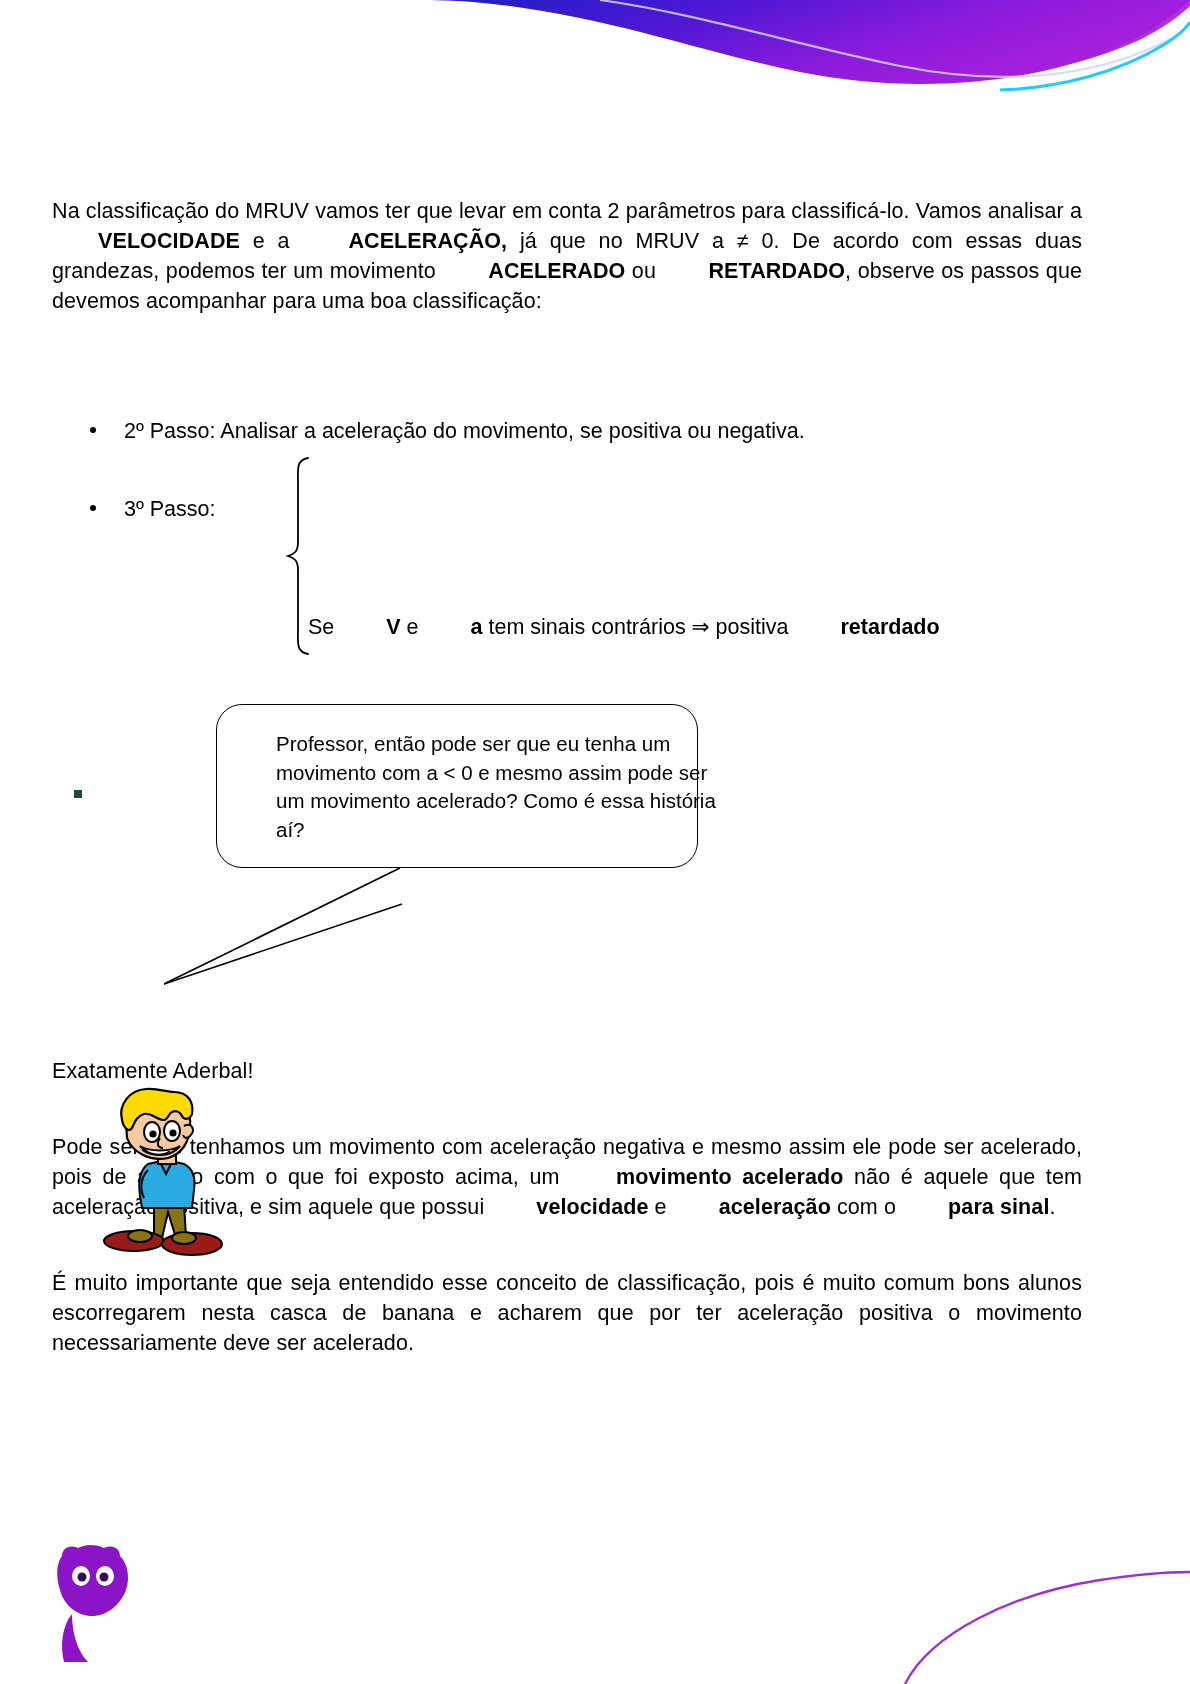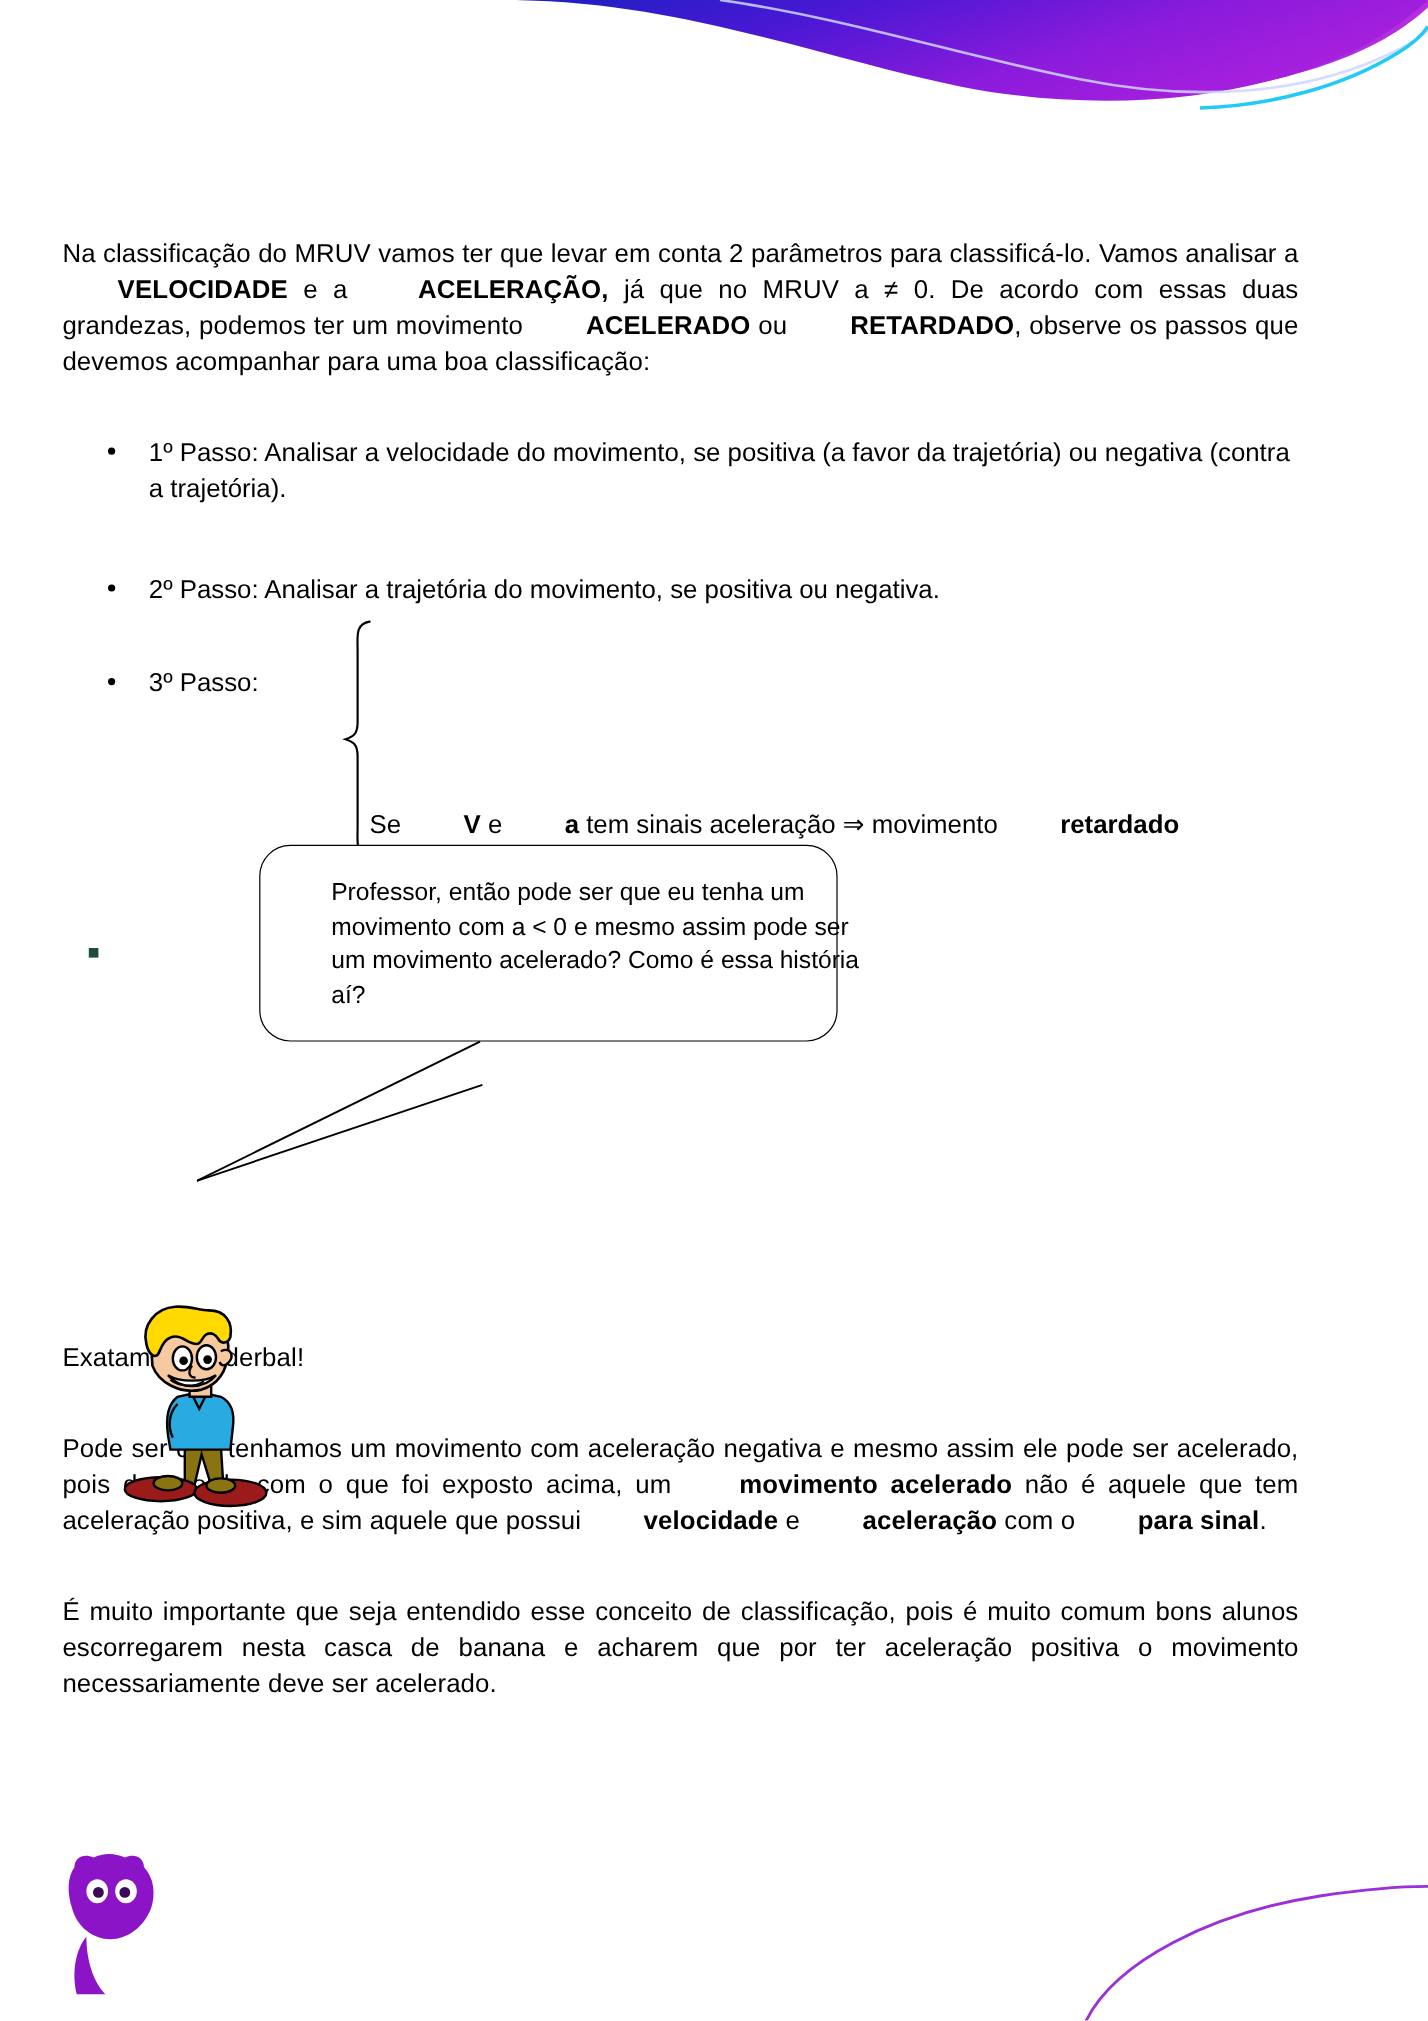--- a/index.html
+++ b/index.html
@@ -117,45 +117,41 @@
     <path d="M430,0 C520,0 600,20 680,42" fill="none" stroke="#2a16c9" stroke-width="0"></path>
   </svg>
 
   <div class="content">
 
     <p class="para"><span>Na classificação do MRUV vamos ter que levar em conta 2 parâmetros para classificá-lo. Vamos analisar a </span><b>VELOCIDADE</b><span> e a </span><b>ACELERAÇÃO,</b><span> já que no MRUV a ≠ 0. De acordo com essas duas grandezas, podemos ter um movimento </span><b>ACELERADO</b><span> ou </span><b>RETARDADO</b><span>, observe os passos que devemos acompanhar para uma boa classificação:</span></p>
 
     <div class="spacer-lg"></div>
 
     <ul class="steps">
-      <li>
-        <span class="dot"></span>
-        <span>1º Passo: Analisar a velocidade do movimento, se positiva (a favor da trajetória) ou negativa (contra a trajetória).</span>
-      </li>
       <li style="margin-top:54px;">
         <span class="dot"></span>
-        <span>2º Passo: Analisar a trajetória do movimento, se positiva ou negativa.</span>
+        <span>2º Passo: Analisar a aceleração do movimento, se positiva ou negativa.</span>
       </li>
     </ul>
 
     <div class="spacer-sm"></div>
 
     <div class="brace-block">
 
       <div class="brace-label">
         <span class="dot2"></span>
         <span>3º Passo:</span>
       </div>
 
       <svg class="brace-svg" width="40" height="200" viewBox="0 0 40 200">
         <path d="M24,2 C12,4 14,14 14,26 L14,86 C14,96 10,98 4,100 C10,102 14,104 14,114 L14,174 C14,186 12,196 24,198" fill="none" stroke="#000" stroke-width="1.8" stroke-linecap="round"></path>
       </svg>
 
 
-      <div class="cond2"><span>Se </span><b>V</b><span> e </span><b>a</b><span> tem sinais aceleração ⇒ movimento </span><b>retardado</b></div>
+      <div class="cond2"><span>Se </span><b>V</b><span> e </span><b>a</b><span> tem sinais contrários ⇒ positiva </span><b>retardado</b></div>
     </div>
 
     <div class="sq-bullet"></div>
 
     <div class="bubble-wrap">
       <div class="bubble-box"></div>
       <svg class="bubble-tail" width="300" height="140" viewBox="0 0 300 140">
         <path d="M0,130 L236,14" fill="none" stroke="#000" stroke-width="1.6"></path>
         <path d="M0,130 L238,50" fill="none" stroke="#000" stroke-width="1.6"></path>
       </svg>

